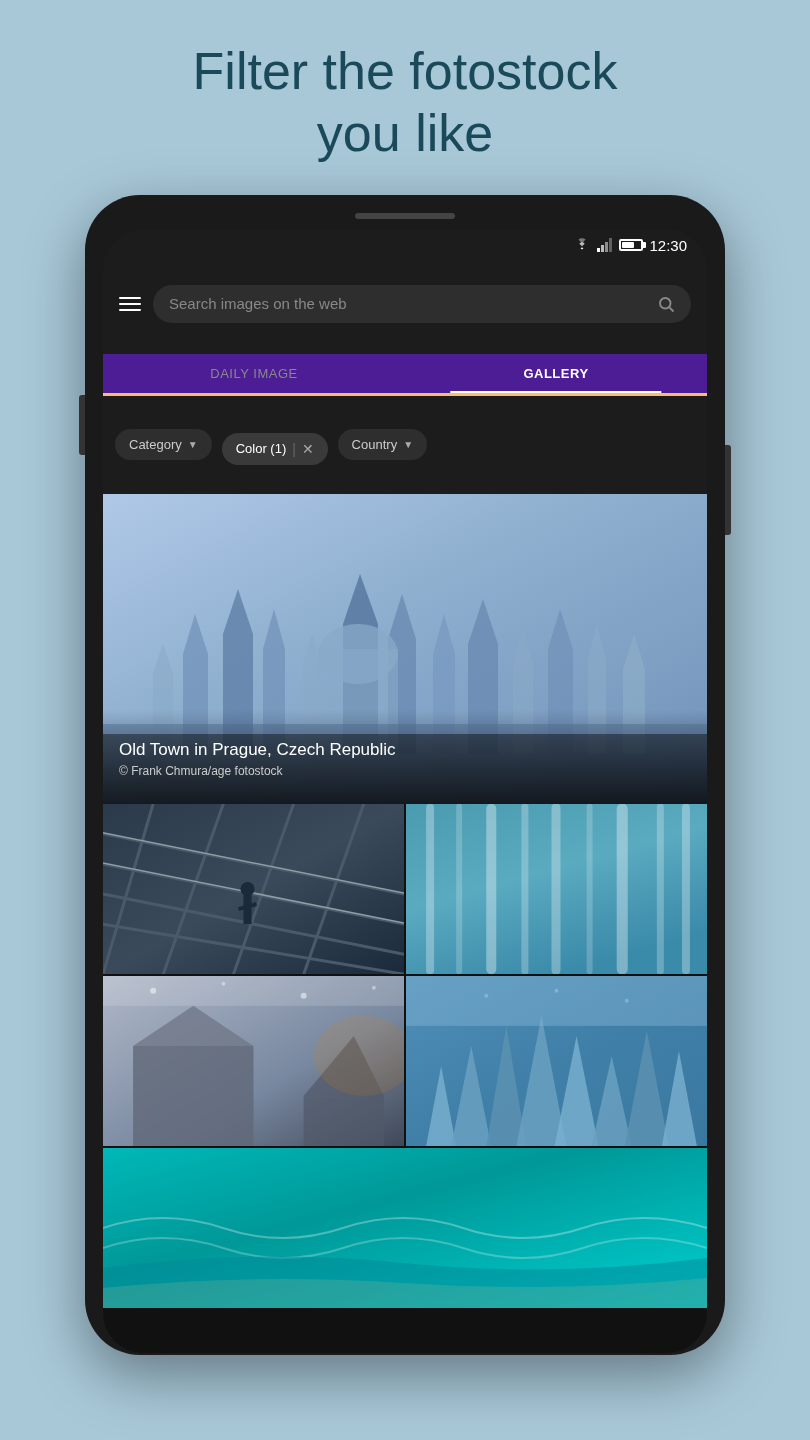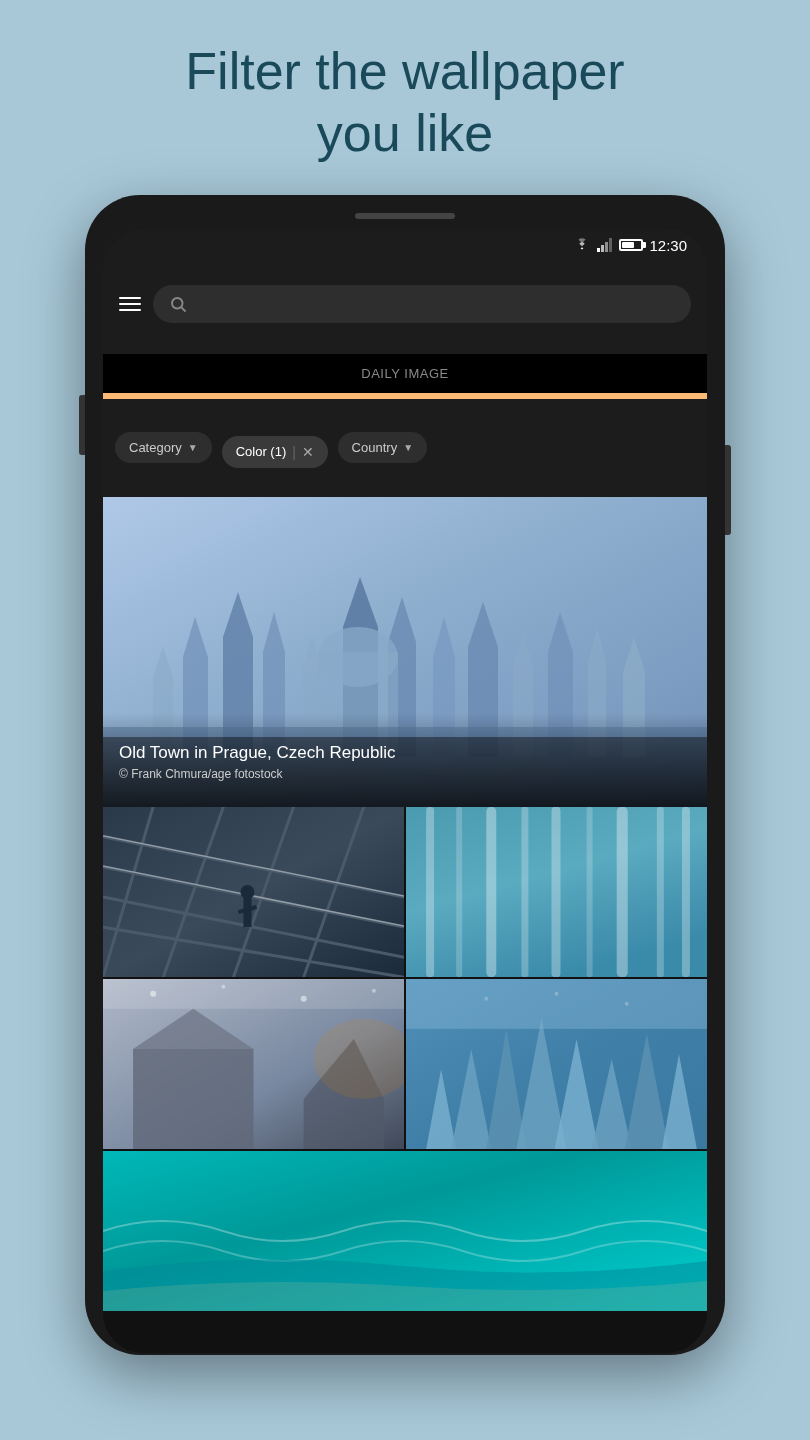--- a/index.html
+++ b/index.html
@@ -151,24 +151,24 @@
       color: #888;
       font-size: 15px;
       flex: 1;
     }
 
     .search-icon-svg {
       color: #888;
     }
 
     .tabs-row {
-      background: #000000;
+      background: #4c1d95;
       display: flex;
       align-items: flex-start;
-      border-bottom: 6px solid #fdba74;
+      border-bottom: 3px solid #fdba74;
     }
 
     .tab {
       flex: 1;
       text-align: center;
       padding: 12px 4px;
       color: #888;
       font-size: 13px;
       font-weight: 500;
       letter-spacing: 0.5px;
@@ -329,21 +329,21 @@
       width: 6px;
       height: 90px;
       background: #333;
       border-radius: 0 3px 3px 0;
     }
   </style>
 </head>
 <body>
 
 <div class="headline">
-  <span>Filter the wallpaper</span><br>
+  <span>Filter the fotostock</span><br>
   <span>you like</span>
 </div>
 
 <div class="phone-wrapper">
   <div class="phone-side-btn-left"></div>
   <div class="phone-side-btn-right"></div>
 
   <div class="phone-notch"></div>
 
   <div class="phone-inner">
@@ -371,29 +371,31 @@
       </div>
     </div>
 
     <div class="search-bar-row">
       <div class="hamburger">
         <span></span>
           <span></span>
           <span></span>
       </div>
       <div class="search-field">
+        <span class="search-placeholder">Search images on the web</span>
         <svg class="search-icon-svg" width="18" height="18" viewBox="0 0 24 24" fill="none" stroke="#888" stroke-width="2.5">
           <circle cx="11" cy="11" r="7"></circle>
           <line x1="16.5" y1="16.5" x2="22" y2="22"></line>
         </svg>
       </div>
     </div>
 
     <div class="tabs-row">
       <div class="tab">DAILY IMAGE</div>
+      <div class="tab active">GALLERY</div>
     </div>
 
     <div class="filter-row">
       <div class="filter-chip">
         <span>Category</span>
         <span class="chevron">▼</span>
       </div>
       <div class="filter-chip active">
         <span>Color (1)</span>
         <span class="filter-separator">|</span>

